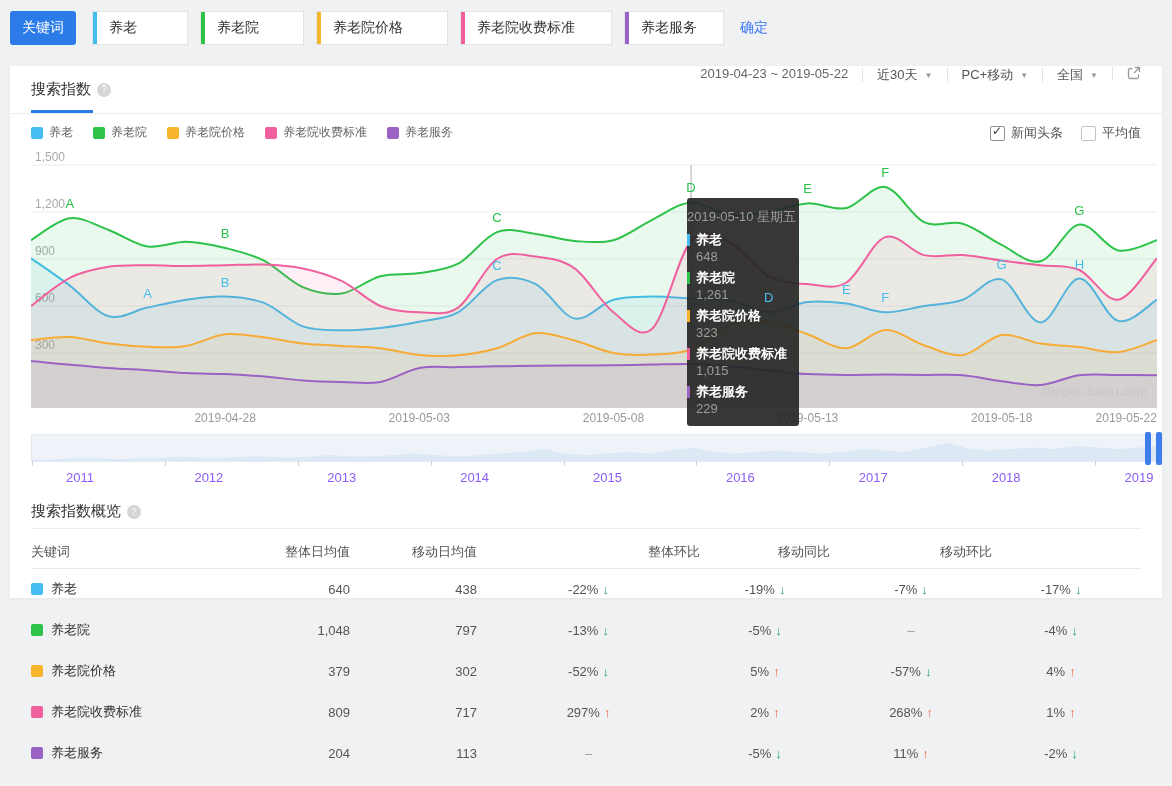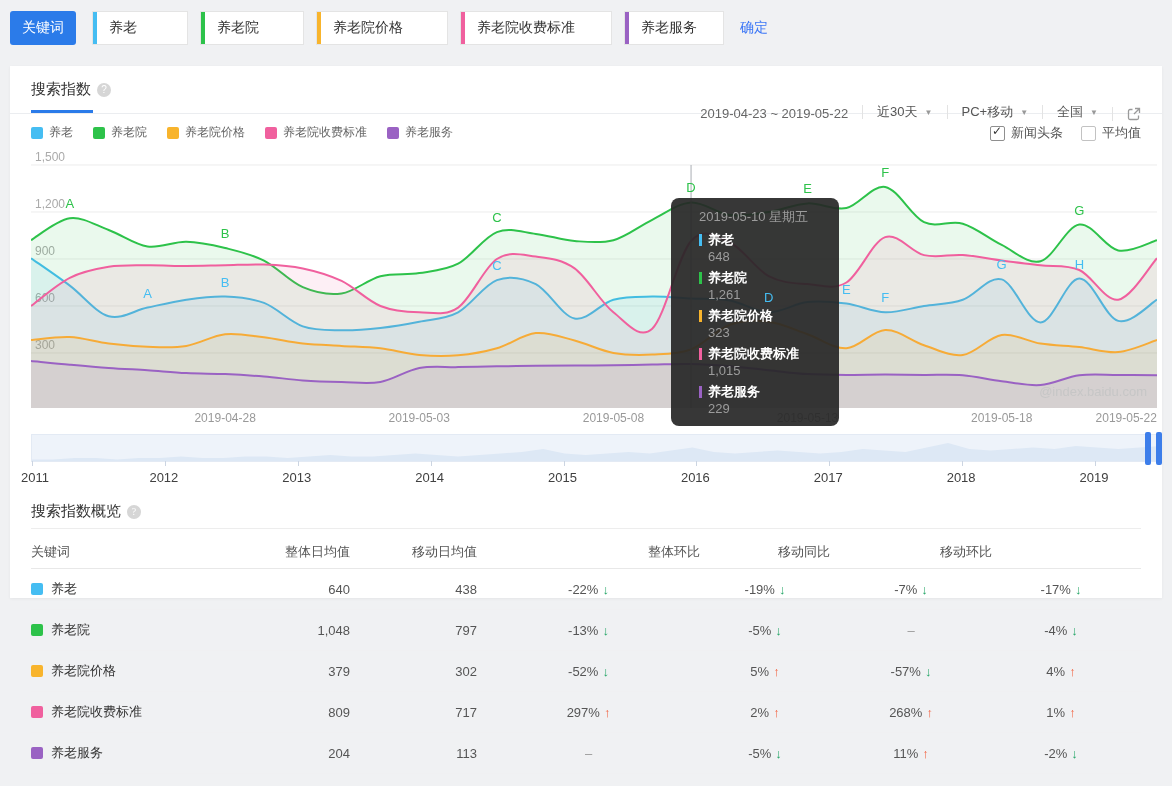--- a/index.html
+++ b/index.html
@@ -14,21 +14,21 @@
   .kwedge{position:absolute;left:0;top:0;bottom:0;width:4px;}
   .confirm{color:#3b76f6;font-size:14px;margin-left:4px;cursor:pointer;}
   
   .card{position:absolute;left:10px;top:66px;width:1152px;height:532px;background:#fff;
     box-shadow:0 1px 3px rgba(0,0,0,.05);}
   .hdr{position:absolute;left:0;top:0;right:0;height:47px;border-bottom:1px solid #ebedf0;}
   .tab{position:absolute;left:21px;top:14px;font-size:15px;color:#333;cursor:pointer;}
   .tabline{position:absolute;left:21px;top:44px;width:62px;height:3px;background:#2b7be9;}
   .help{display:inline-block;width:14px;height:14px;border-radius:50%;background:#d6d6d6;color:#fff;
     font-size:10px;line-height:14px;text-align:center;margin-left:6px;vertical-align:1px;cursor:pointer;}
-  .hdr-right{position:absolute;right:21px;top:8px;height:47px;display:flex;align-items:flex-end;
+  .hdr-right{position:absolute;right:21px;top:0;height:47px;display:flex;align-items:flex-start;
     font-size:13px;color:#666;}
   .hdr-sep{width:1px;height:14px;background:#e3e3e3;margin:0 14px;}
   .dd{color:#555;display:flex;align-items:center;cursor:pointer;}
   .caret{font-size:8px;color:#999;margin-left:7px;}
   .ddslot{display:flex;align-items:center;}
   .extlink{display:flex;align-items:center;cursor:pointer;}
   
   .legendrow{position:absolute;left:21px;top:58px;display:flex;align-items:center;}
   .leg-item{display:flex;align-items:center;margin-right:20px;cursor:pointer;}
   .leg-sw{width:12px;height:12px;border-radius:2px;margin-right:6px;}
@@ -36,35 +36,35 @@
   .cbrow{position:absolute;right:21px;top:58px;display:flex;align-items:center;font-size:13px;color:#555;}
   .cbitem{display:flex;align-items:center;margin-left:18px;cursor:pointer;}
   .cb{width:13px;height:13px;border:1px solid #8f8f8f;border-radius:2px;margin-right:6px;background:#fff;
     position:relative;}
   .cb.unchecked{border-color:#c2c2c2;}
   .cb.checked::after{content:"\2713";position:absolute;left:1px;top:-3px;font-size:12px;color:#333;font-weight:700;}
   
   .chart{position:absolute;left:21px;top:84px;width:1126px;height:280px;}
   .chart svg{position:absolute;left:0;top:0;}
   #chart-overlay{z-index:3;pointer-events:none;}
-  .tooltip{position:absolute;left:640px;top:48px;width:112px;background:rgba(38,38,38,.92);
-    border-radius:8px;padding:10px 28px;z-index:2;}
+  .tooltip{position:absolute;left:656px;top:48px;width:112px;background:rgba(38,38,38,.92);
+    border-radius:3px;padding:10px 0;z-index:2;}
   .tt-title{color:#9c9c9c;font-size:13px;}
   .tt-item{margin-top:6px;}
   .tt-name{display:flex;align-items:center;color:#fff;font-size:13px;font-weight:700;line-height:15px;}
   .tt-bar{width:3px;height:12px;margin-right:6px;flex:0 0 3px;}
   .tt-val{color:#9c9c9c;font-size:13px;line-height:15px;margin:2px 0 0 9px;}
   
   .slider{position:absolute;left:21px;top:368px;width:1131px;height:28px;background:#eef3fa;
     border:1px solid #e3eaf4;box-sizing:border-box;cursor:pointer;}
   .spark{position:absolute;left:0;bottom:0;}
   .handle{position:absolute;top:-3px;width:6px;height:33px;background:#3d7eea;border-radius:2px;cursor:ew-resize;z-index:2;}
   .ytick{position:absolute;bottom:-5px;width:1px;height:5px;background:#ccd5e2;}
   .years{position:absolute;left:21px;top:404px;width:1131px;height:16px;}
-  .year{position:absolute;transform:translateX(-50%);font-size:13px;color:#404040;}
+  .year{position:absolute;transform:translateX(-50%);font-size:13px;color:#8b5cf6;margin-left:45px;}
   
   .ovtitle{position:absolute;left:21px;top:436px;font-size:15px;color:#333;font-family:Liberation Serif, serif;}
   .ovline{position:absolute;left:21px;right:21px;top:462px;height:1px;background:#ededed;}
   .table{position:absolute;left:21px;top:470px;width:1110px;}
   .trow{display:grid;grid-template-columns:200px 119px 127px 223px 130px 162px 138px;align-items:center;
     height:40px;border-bottom:1px solid #f0f0f2;}
   .trow.thead{height:32px;border-bottom:1px solid #e8e8e8;color:#8a8a8a;font-size:13px;}
   .trow > div{font-size:13px;color:#555;}
   .trow > div:nth-child(n+2){text-align:right;}
   .kwcell{display:flex;align-items:center;color:#333 !important;}

